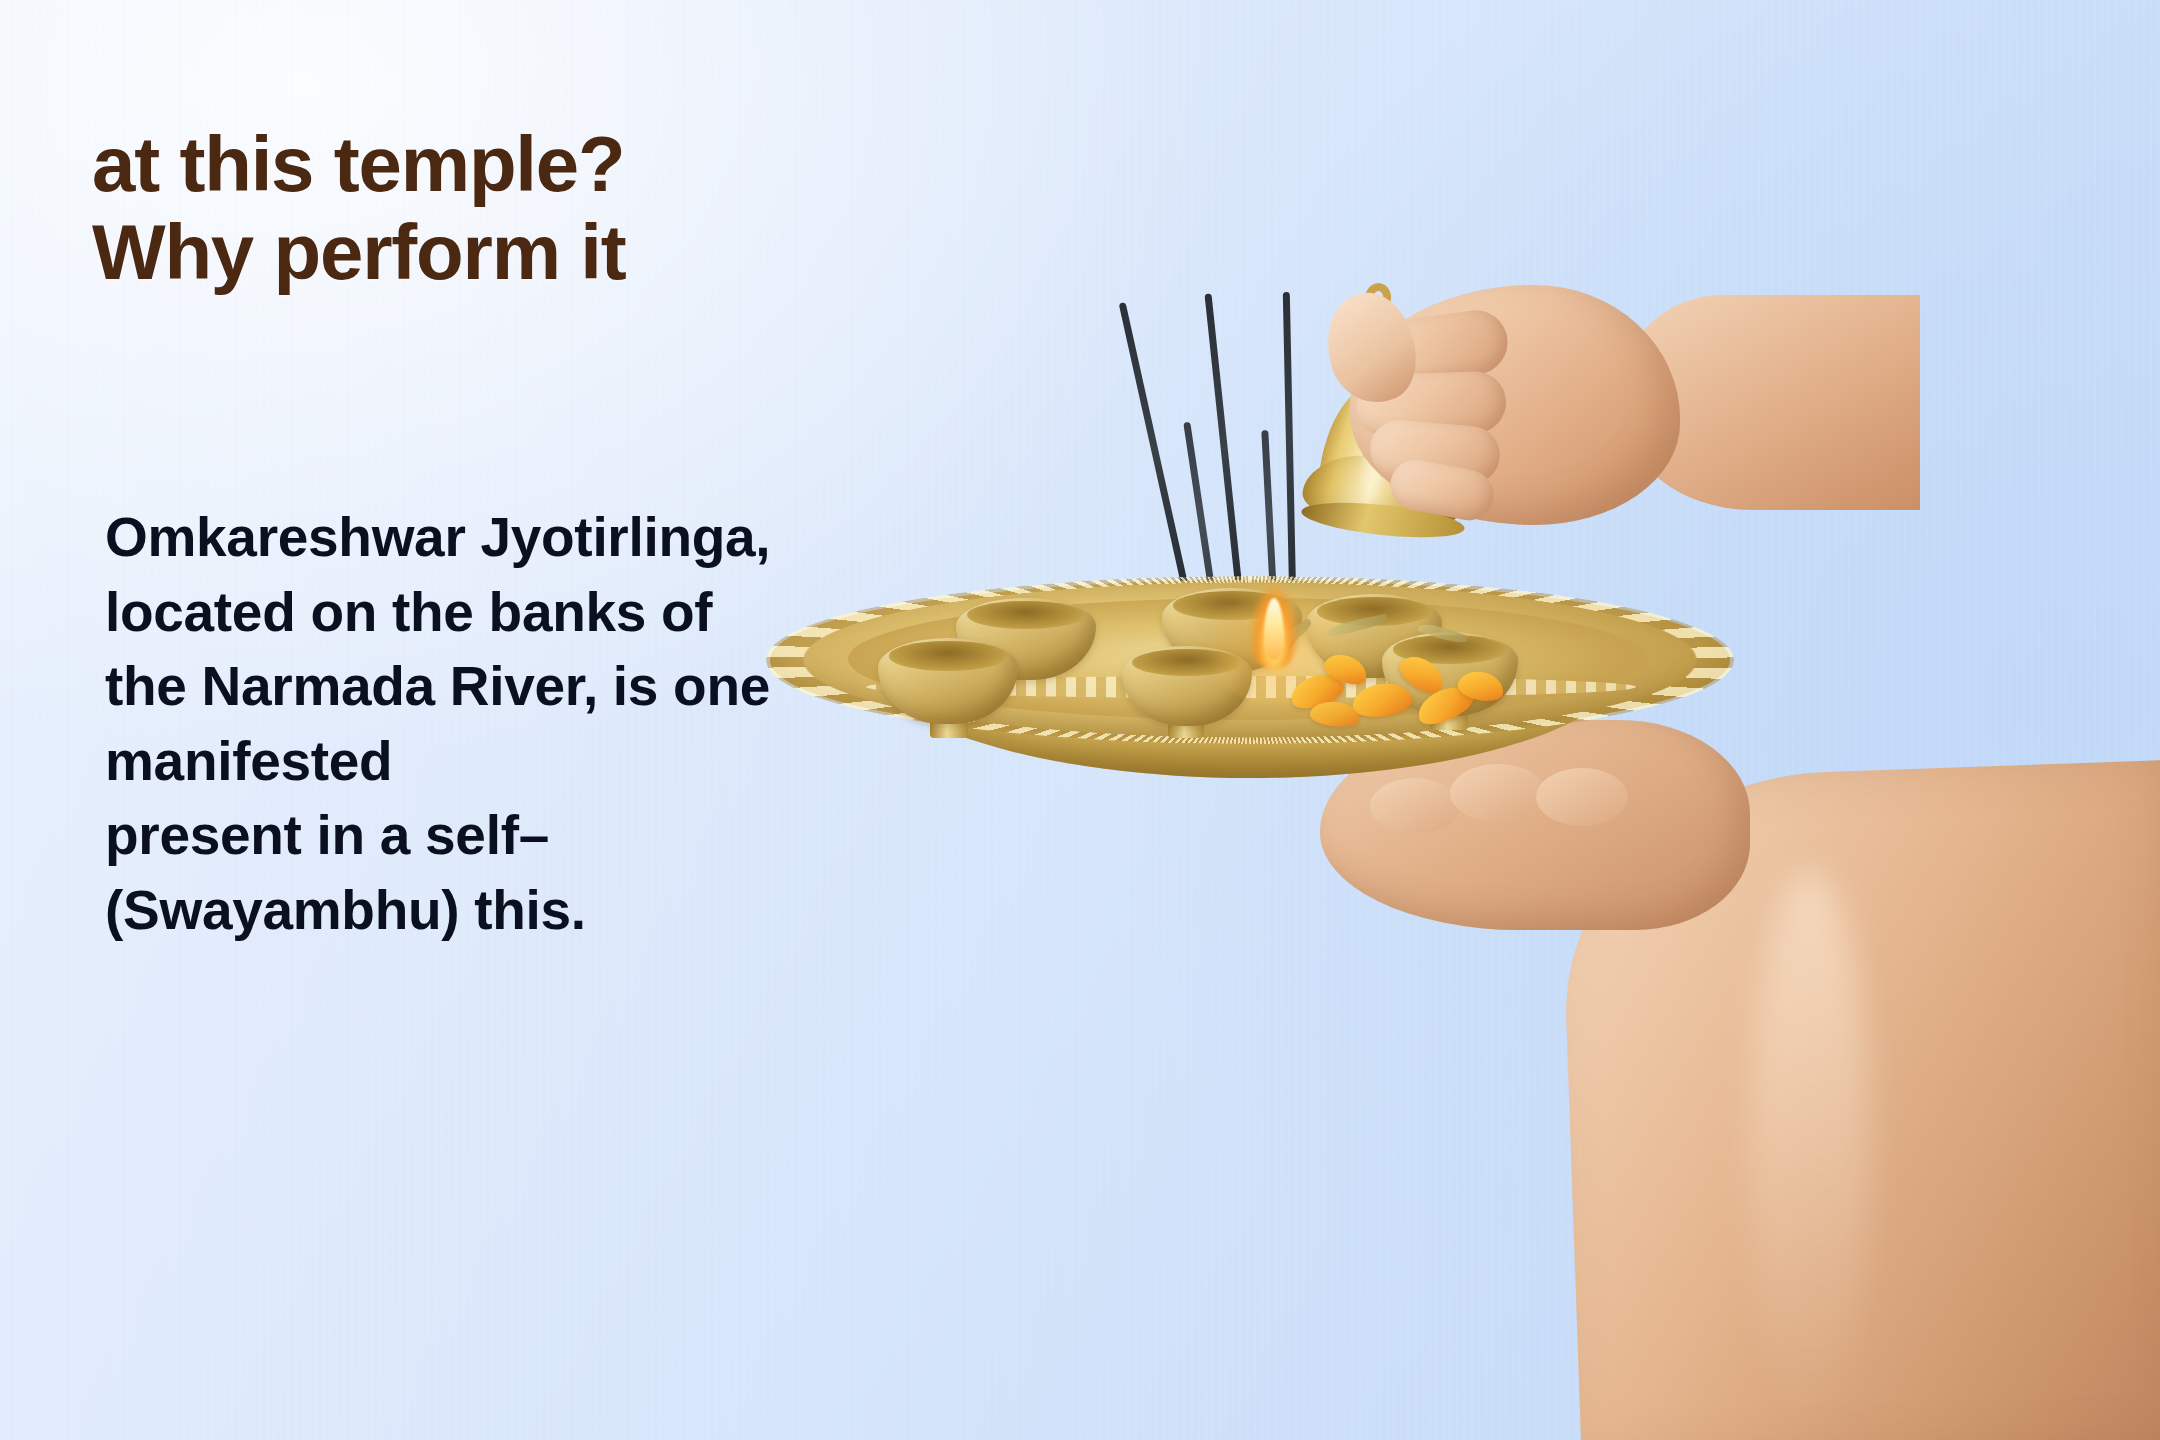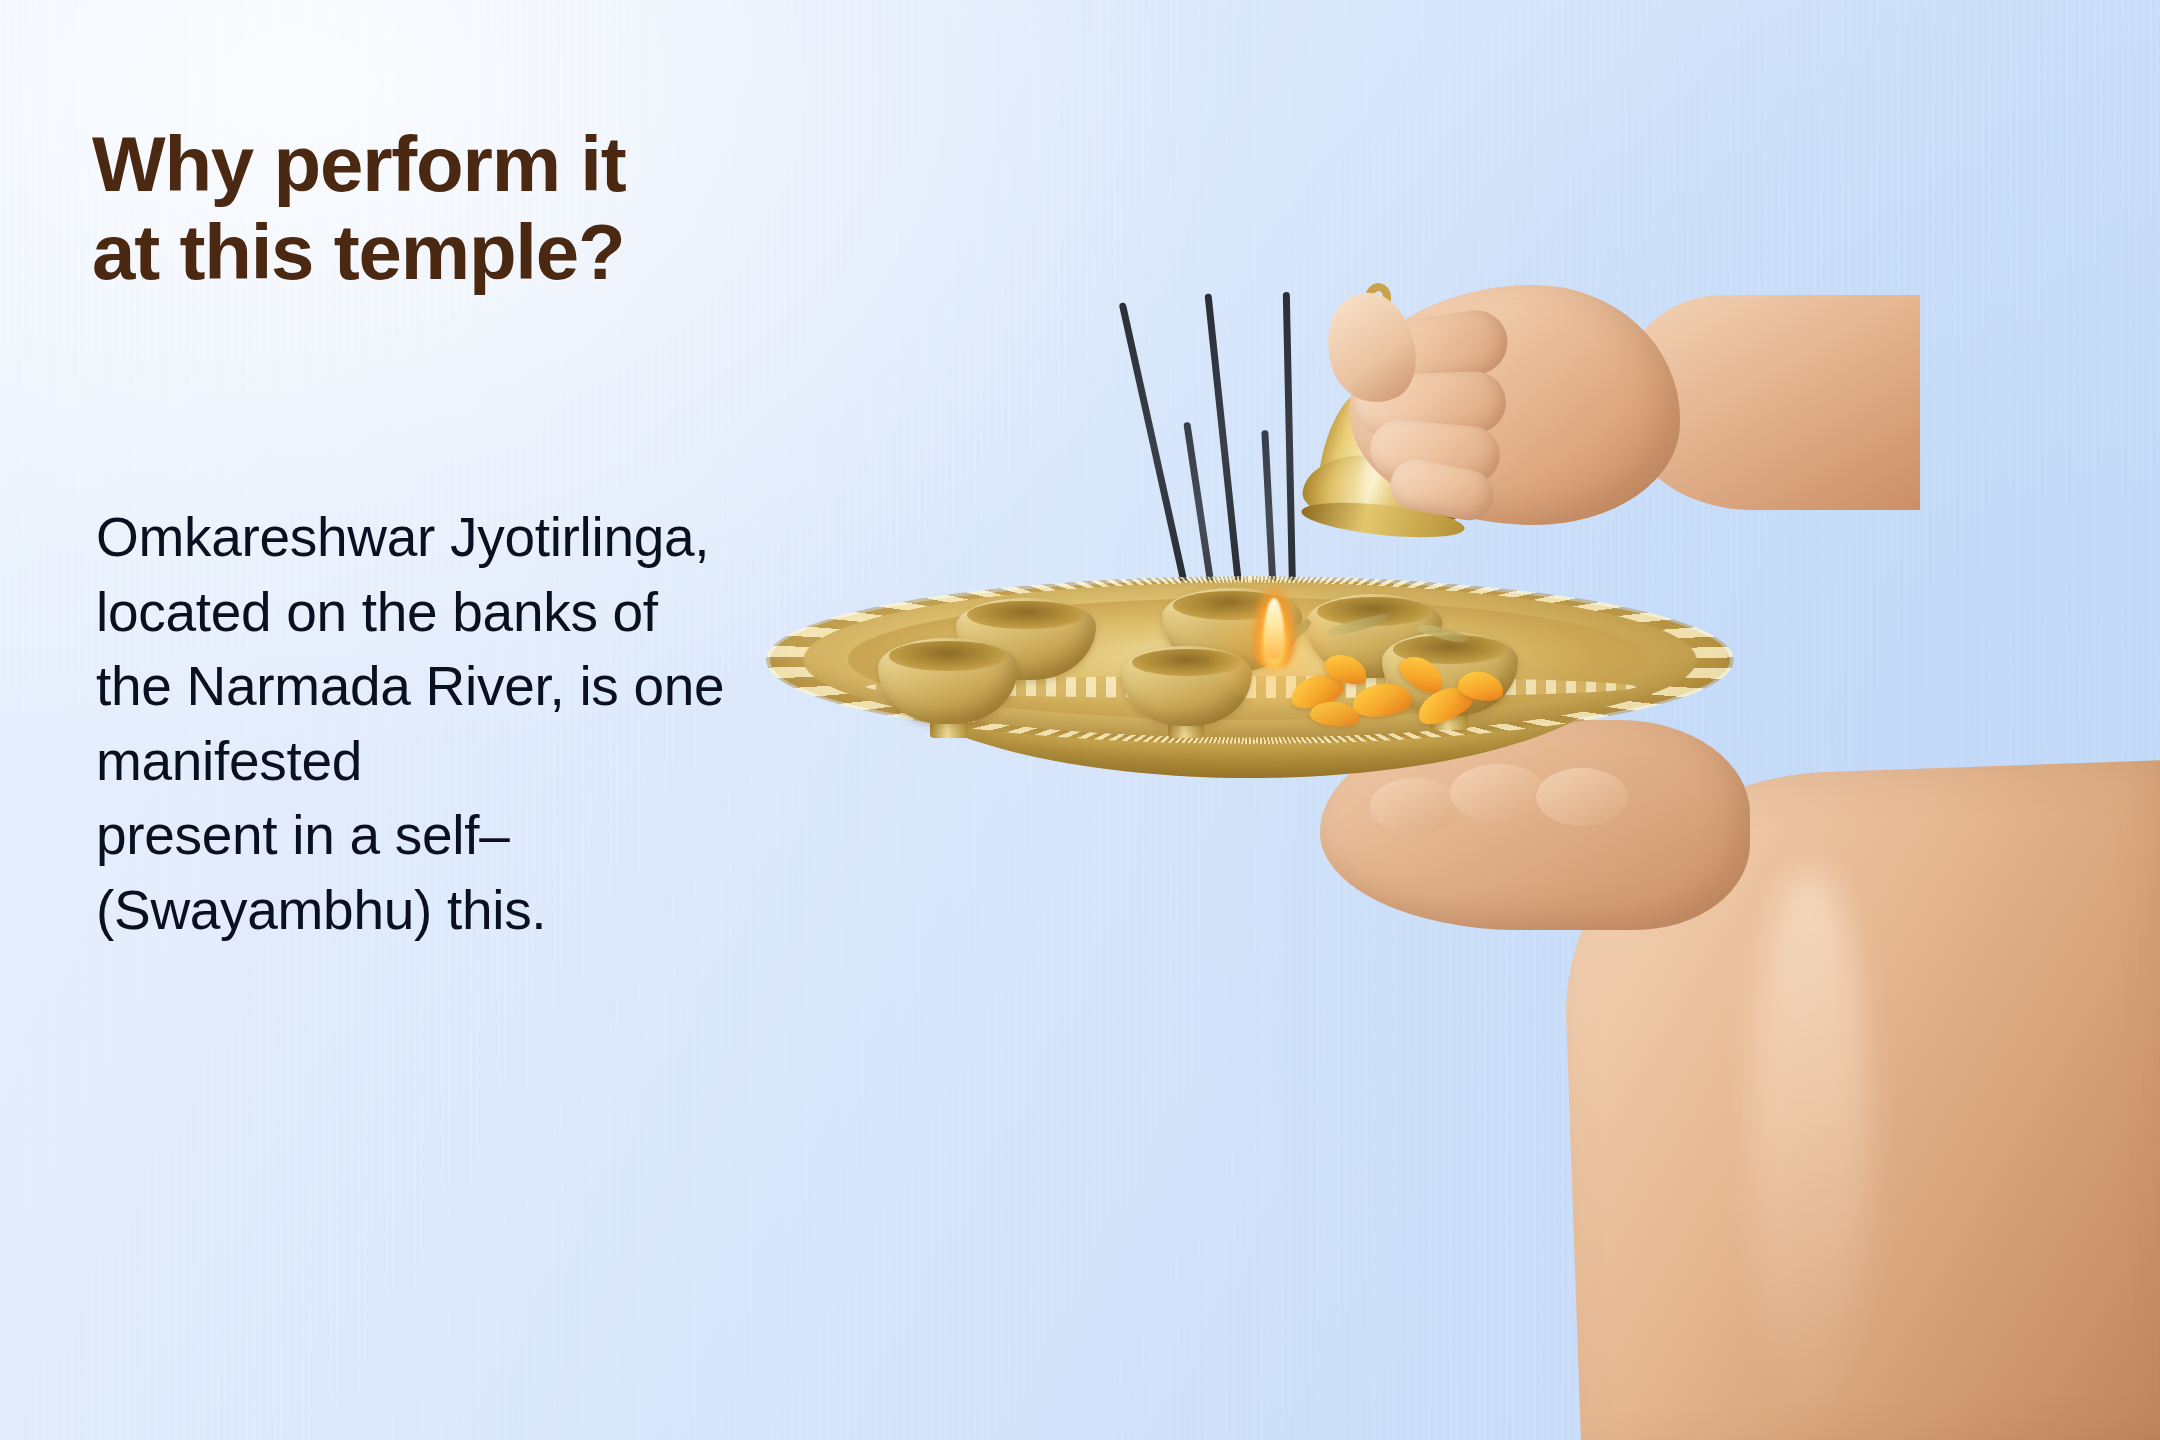--- a/index.html
+++ b/index.html
@@ -49,25 +49,25 @@
     font-size:78px;
     font-weight:700;
     line-height:1.13;
     letter-spacing:-1.2px;
     text-shadow:0 2px 2px rgba(255,255,255,.35);
   }
   .headline .h-line { display:block; white-space:nowrap; }
 
   .body-copy {
     position:absolute;
-    left:4px; top:500px;
+    left:13px; top:500px;
     width:690px;
     color:#0a1020;
     font-size:55px;
-    font-weight:400;
+    font-weight:700;
     line-height:1.355;
     letter-spacing:-.3px;
   }
   .body-copy .b-line { display:block; white-space:nowrap; }
 
   
   .photo {
     position:absolute;
     left:760px; top:0;
     width:1400px; height:1440px;
@@ -311,22 +311,22 @@
 </head>
 <body>
 
 <div id="slide">
 
   <div class="bg-bands"></div>
 
   <div class="text-col">
 
     <h1 class="headline">
+      <span class="h-line">at this temple?</span>
       <span class="h-line">Why perform it</span>
-      <span class="h-line">at this temple?</span>
     </h1>
 
     <p class="body-copy">
       <span class="b-line">Omkareshwar Jyotirlinga,</span>
       <span class="b-line">located on the banks of</span>
       <span class="b-line">the Narmada River, is one</span>
       <span class="b-line">manifested</span>
       <span class="b-line">present in a self–</span>
       <span class="b-line">(Swayambhu) this.</span>
     </p>

